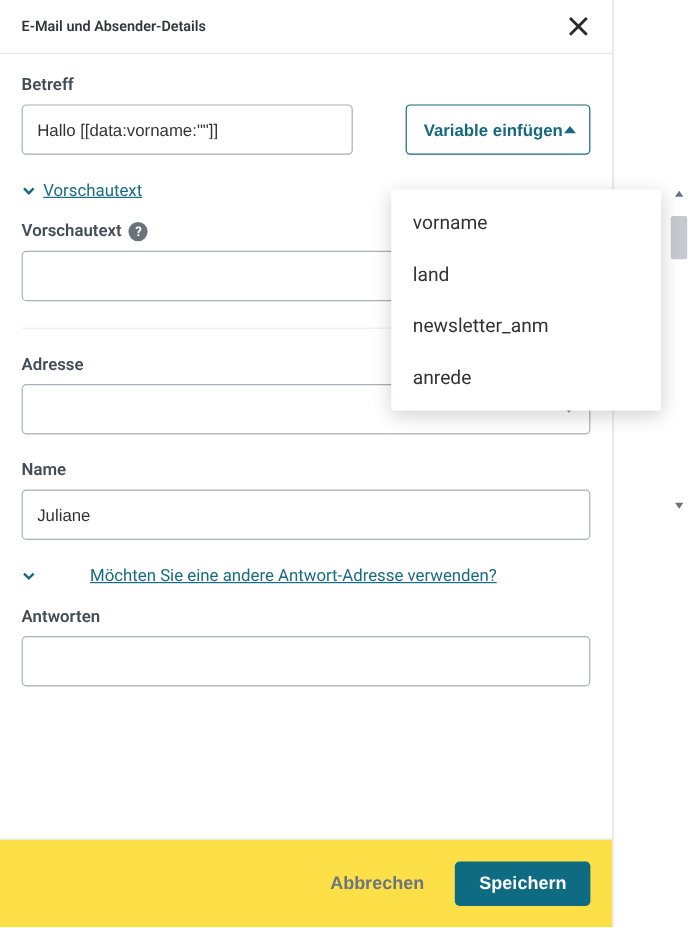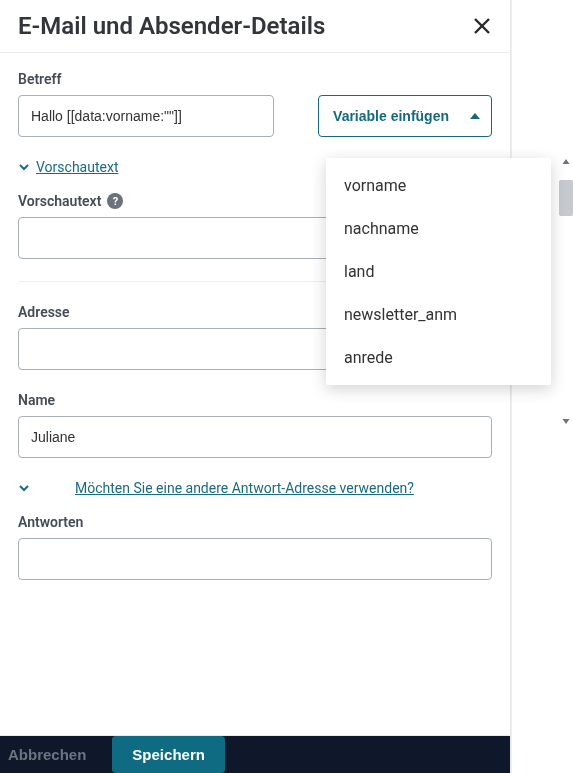--- a/index.html
+++ b/index.html
@@ -23,21 +23,21 @@
     flex-direction: column;
   }
   .panel-header {
     display: flex;
     align-items: center;
     justify-content: space-between;
     padding: 12px 18px 12px 18px;
     border-bottom: 1px solid #eaeaea;
   }
   .panel-title {
-    font-size: 24px;
+    font-size: 12px;
     font-weight: 600;
     color: #32363a;
   }
   .close {
     cursor: pointer;
     color: #2a2a2a;
   }
   .panel-body {
     padding: 18px 18px 0 18px;
     flex: 1 1 auto;
@@ -71,21 +71,21 @@
     height: 42px;
     border: 1px solid #16687e;
     color: #16687e;
     background: #fff;
     border-radius: 4px;
     padding: 0 10px 0 14px;
     font-size: 14px;
     font-weight: 600;
     display: flex;
     align-items: center;
-    gap: 20px;
+    gap: 0;
     cursor: pointer;
     white-space: nowrap;
     margin-left: 36px;
   }
   .link-toggle {
     display: flex;
     align-items: center;
     gap: 6px;
     color: #186b80;
     font-size: 14px;
@@ -119,24 +119,25 @@
   .select-caret {
     position: absolute;
     right: 12px;
     top: 50%;
     transform: translateY(-50%);
     color: #6b7580;
     pointer-events: none;
   }
   .panel-footer {
     border-top: 1px solid #eaeaea;
-    display: flex;
-    justify-content: flex-start;
+    padding: 18px;
+    display: flex;
+    justify-content: flex-end;
     gap: 18px;
-    background:#0f172a;
+    background:#fde047;
   }
   .btn-cancel {
     background: none;
     border: none;
     color: #6b7580;
     font-size: 15px;
     font-weight: 600;
     cursor: pointer;
     padding: 10px 8px;
   }
@@ -288,21 +289,20 @@
 
     <div class="panel-footer">
       <button class="btn-cancel">Abbrechen</button>
       <button class="btn-save">Speichern</button>
     </div>
 
   </div>
 
   <div class="dropdown">
     <div class="dropdown-item">vorname</div>
-    <div class="dropdown-item">nachname</div>
     <div class="dropdown-item">land</div>
     <div class="dropdown-item">newsletter_anm</div>
     <div class="dropdown-item">anrede</div>
   </div>
 
   <div class="right-gutter">
     <div class="scroll-up">
       <svg width="8" height="8" viewBox="0 0 8 8">
           <polygon points="4,1 7.5,6 0.5,6" fill="#6b7580"></polygon>
         </svg>

